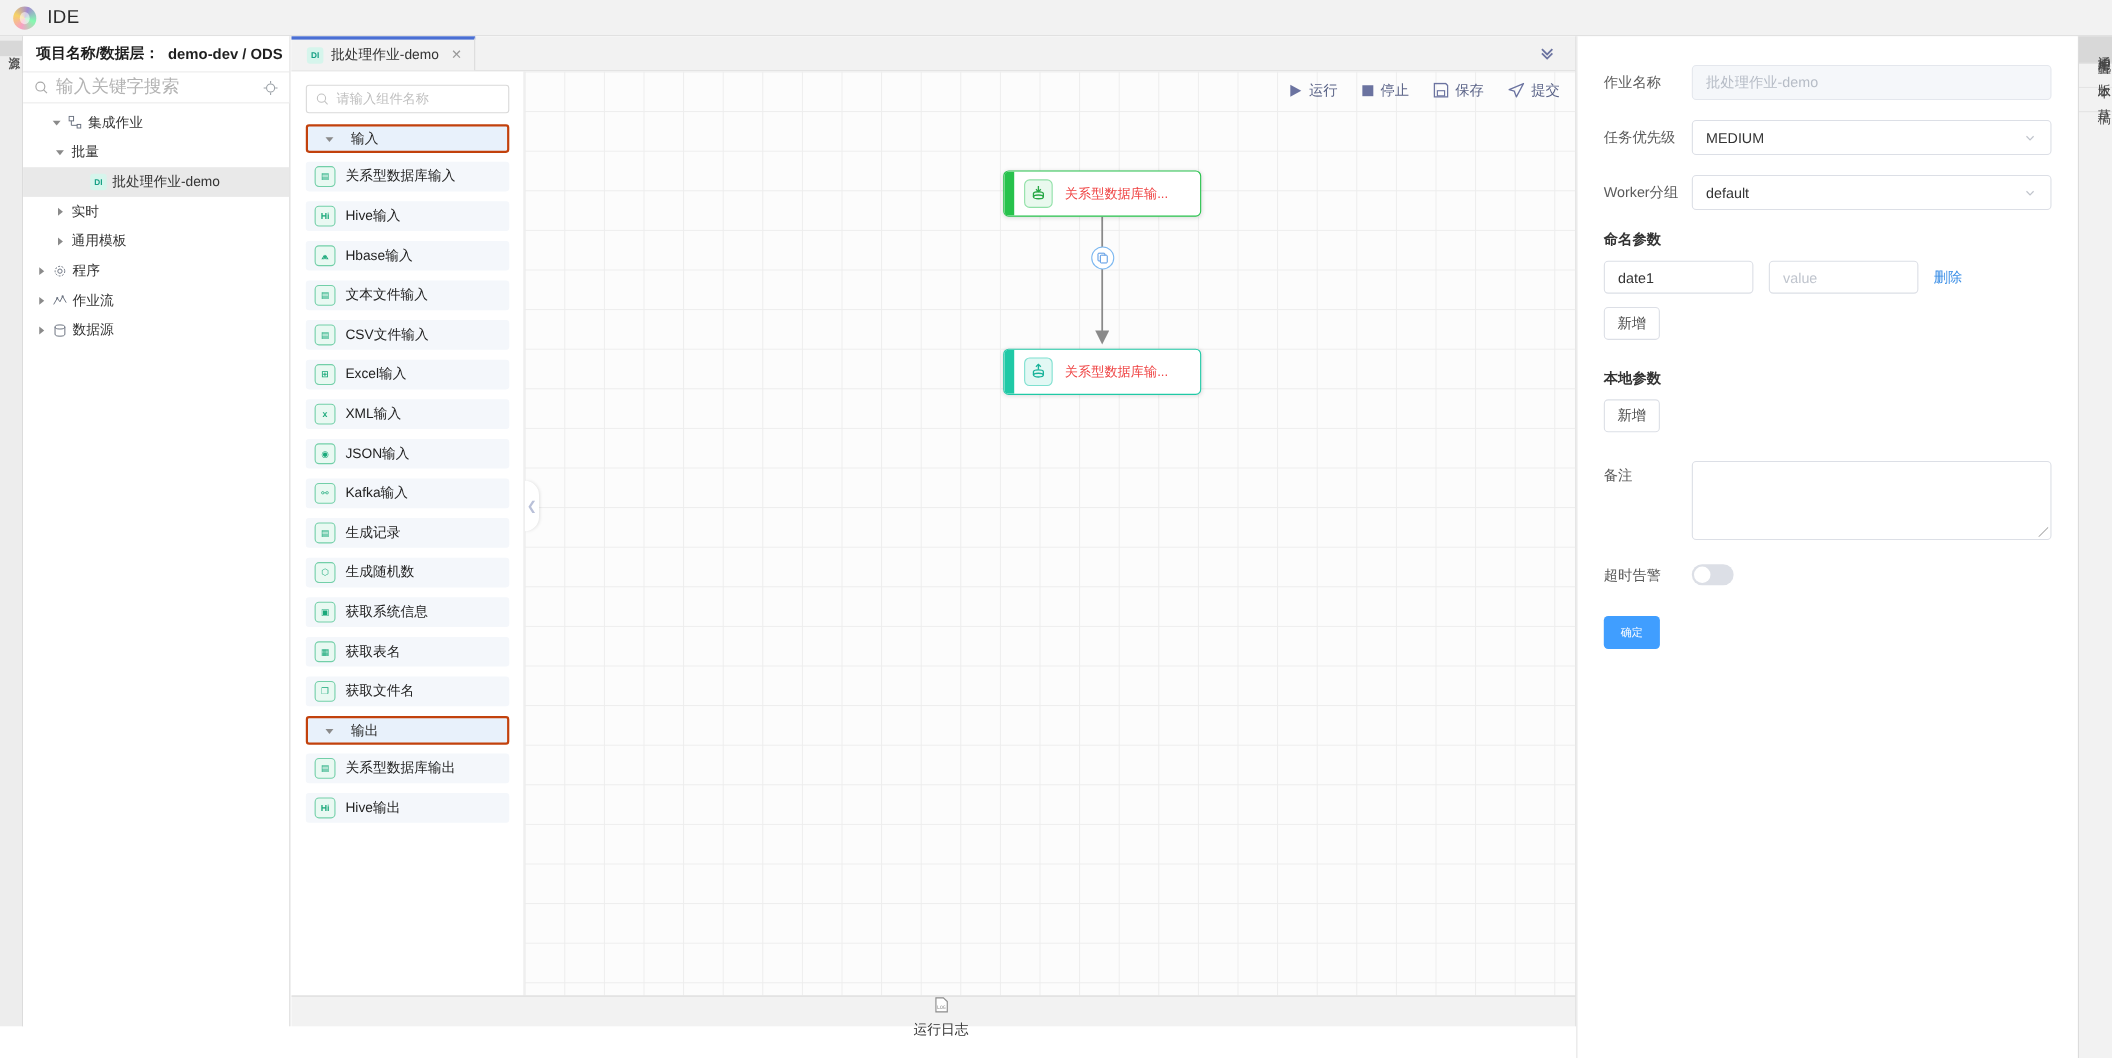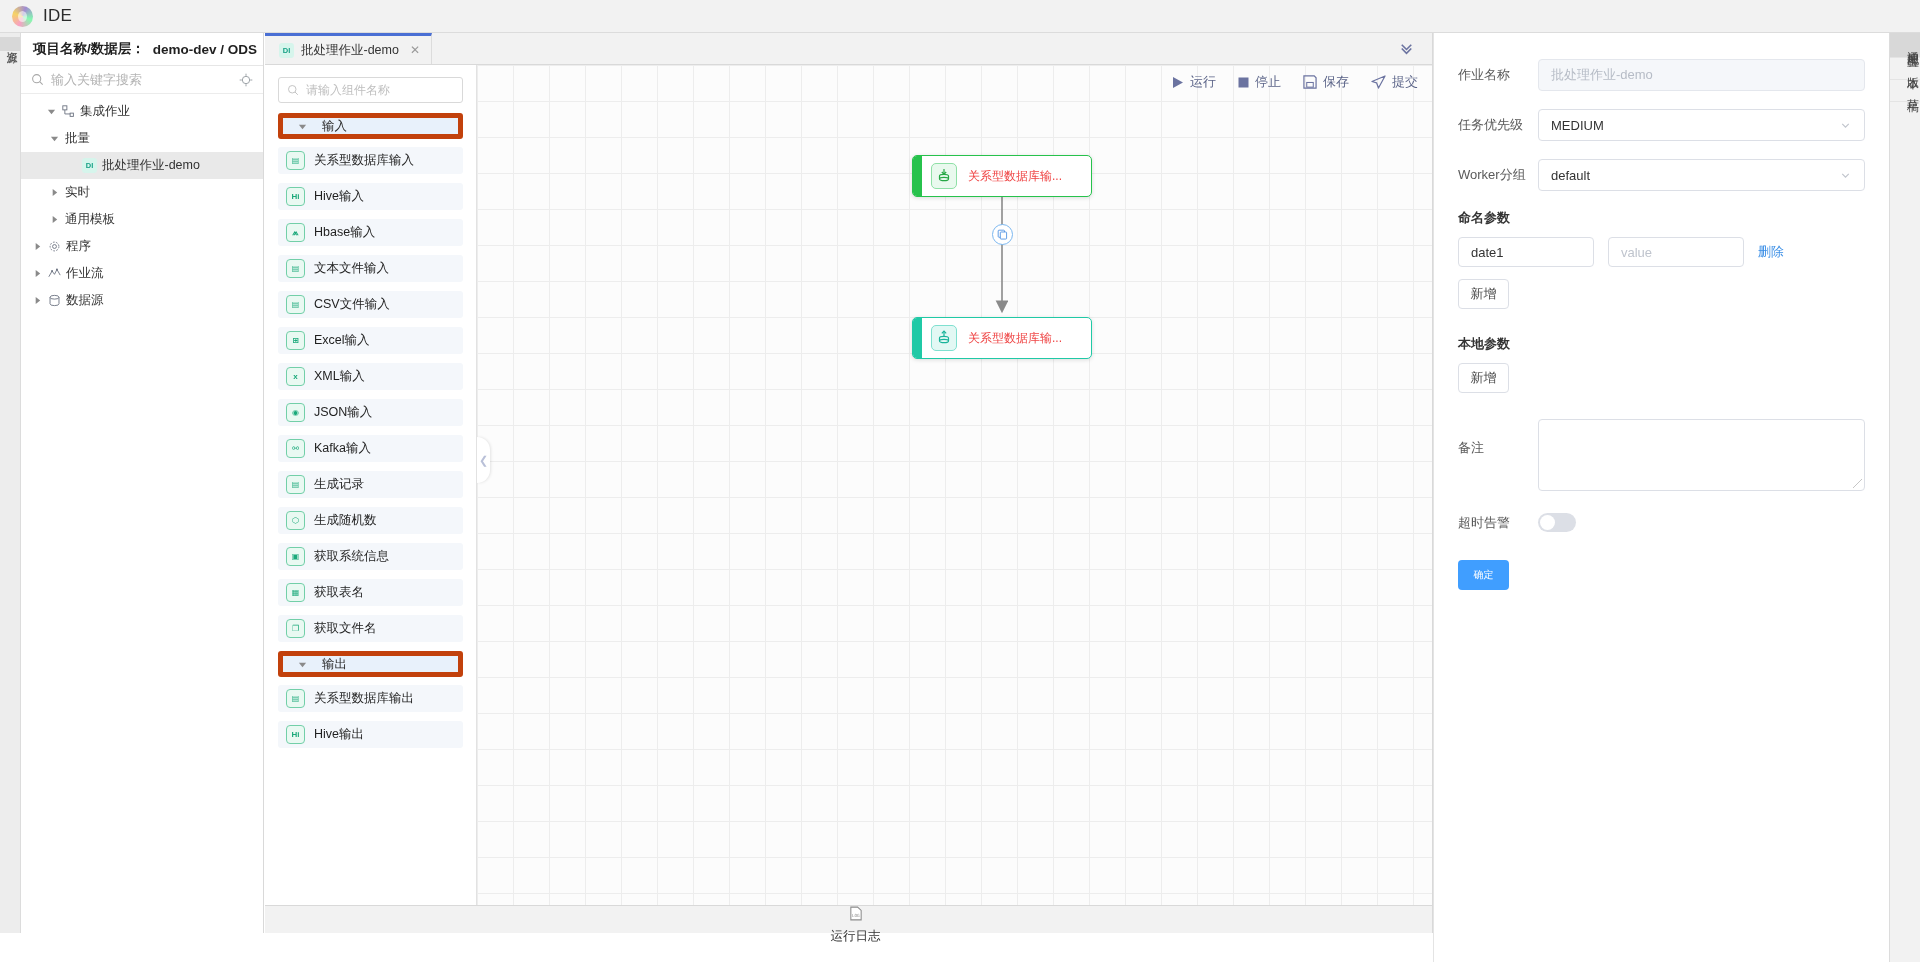--- a/index.html
+++ b/index.html
@@ -43,21 +43,21 @@
   .tree-head {
     height:33px; display:flex; align-items:center; padding-left:12px;
     font-size:13.5px; font-weight:bold; color:#1f1f1f;
     border-bottom:1px solid #e6e6e6; background:#fff; white-space:nowrap;
   }
   .tree-head .sep { margin:0 4px; }
   .tree-search {
     height:28px; display:flex; align-items:center; gap:7px;
     padding:0 10px; border-bottom:1px solid #ececec; background:#fff;
   }
-  .tree-search .ph { font-size:13px; color:#b3b3b3; flex:1; }
+  .tree-search .ph { font-size:16px; color:#b3b3b3; flex:1; }
   .ic { display:inline-block; flex:0 0 auto; }
   svg { display:block; }
 
   .tree-body { padding-top:4px; }
   .tnode {
     height:27px; display:flex; align-items:center; gap:5px;
     font-size:12.5px; color:#333; cursor:pointer; padding-right:6px;
   }
   .tnode.sel { background:#e9e9e9; }
   .caret { width:12px; height:12px; display:flex; align-items:center; justify-content:center; }
@@ -94,21 +94,21 @@
     background:#fff; border-right:1px solid #e2e2e2; overflow:hidden;
   }
   .pal-search-wrap { padding:12px 13px 10px 13px; }
   .pal-search {
     height:26px; border:1px solid #d9d9d9; border-radius:3px;
     display:flex; align-items:center; gap:7px; padding:0 8px; background:#fff;
   }
   .pal-search .ph { font-size:12px; color:#bfbfbf; }
   .pal-list { padding:0 13px; }
   .pal-group {
-    height:26px; margin-bottom:8px; border:5px solid #c2410c; border-radius:3px;
+    height:26px; margin-bottom:8px; border:2px solid #c2410c; border-radius:3px;
     background:#e8f1fb; display:flex; align-items:center; gap:14px; padding-left:13px;
     font-size:12.5px; color:#2b2b2b; cursor:pointer;
   }
   .pal-item {
     height:27px; margin-bottom:9px; background:#f4f7fb; border-radius:3px;
     display:flex; align-items:center; gap:9px; padding-left:8px;
     font-size:12.5px; color:#1f1f1f; cursor:pointer;
   }
   .pal-ico {
     width:19px;height:19px;border-radius:4px;border:1px solid #72cfa8;background:#e9f9f2;
@@ -191,21 +191,21 @@
     display:flex; align-items:center; padding:0 12px; font-size:13px; color:#333; background:#fff;
   }
   .pinput.ph-only { color:#bfc4cd; }
   .link { font-size:13px; color:#3a8ee6; cursor:pointer; }
   .btn-add {
     width:51px; height:30px; border:1px solid #dcdfe6; border-radius:4px;
     display:flex; align-items:center; justify-content:center;
     font-size:13px; color:#4a4a4a; background:#fff; cursor:pointer; margin-bottom:26px;
   }
   .note-row { display:flex; margin-bottom:22px; }
-  .note-row .lbl { width:80px; font-size:13px; color:#5a5a5a; padding-top:4px;margin-top:16px; }
+  .note-row .lbl { width:80px; font-size:13px; color:#5a5a5a; padding-top:4px; }
   .textarea {
     flex:1; height:72px; border:1px solid #dcdfe6; border-radius:4px; background:#fff;
     position:relative; cursor:text;
   }
   .textarea:after{
     content:""; position:absolute; right:2px; bottom:2px; width:9px; height:9px;
     background:
       linear-gradient(135deg, transparent 45%, #c6c6c6 45%, #c6c6c6 55%, transparent 55%);
   }
   .toggle-row { display:flex; align-items:center; margin-bottom:28px; }

